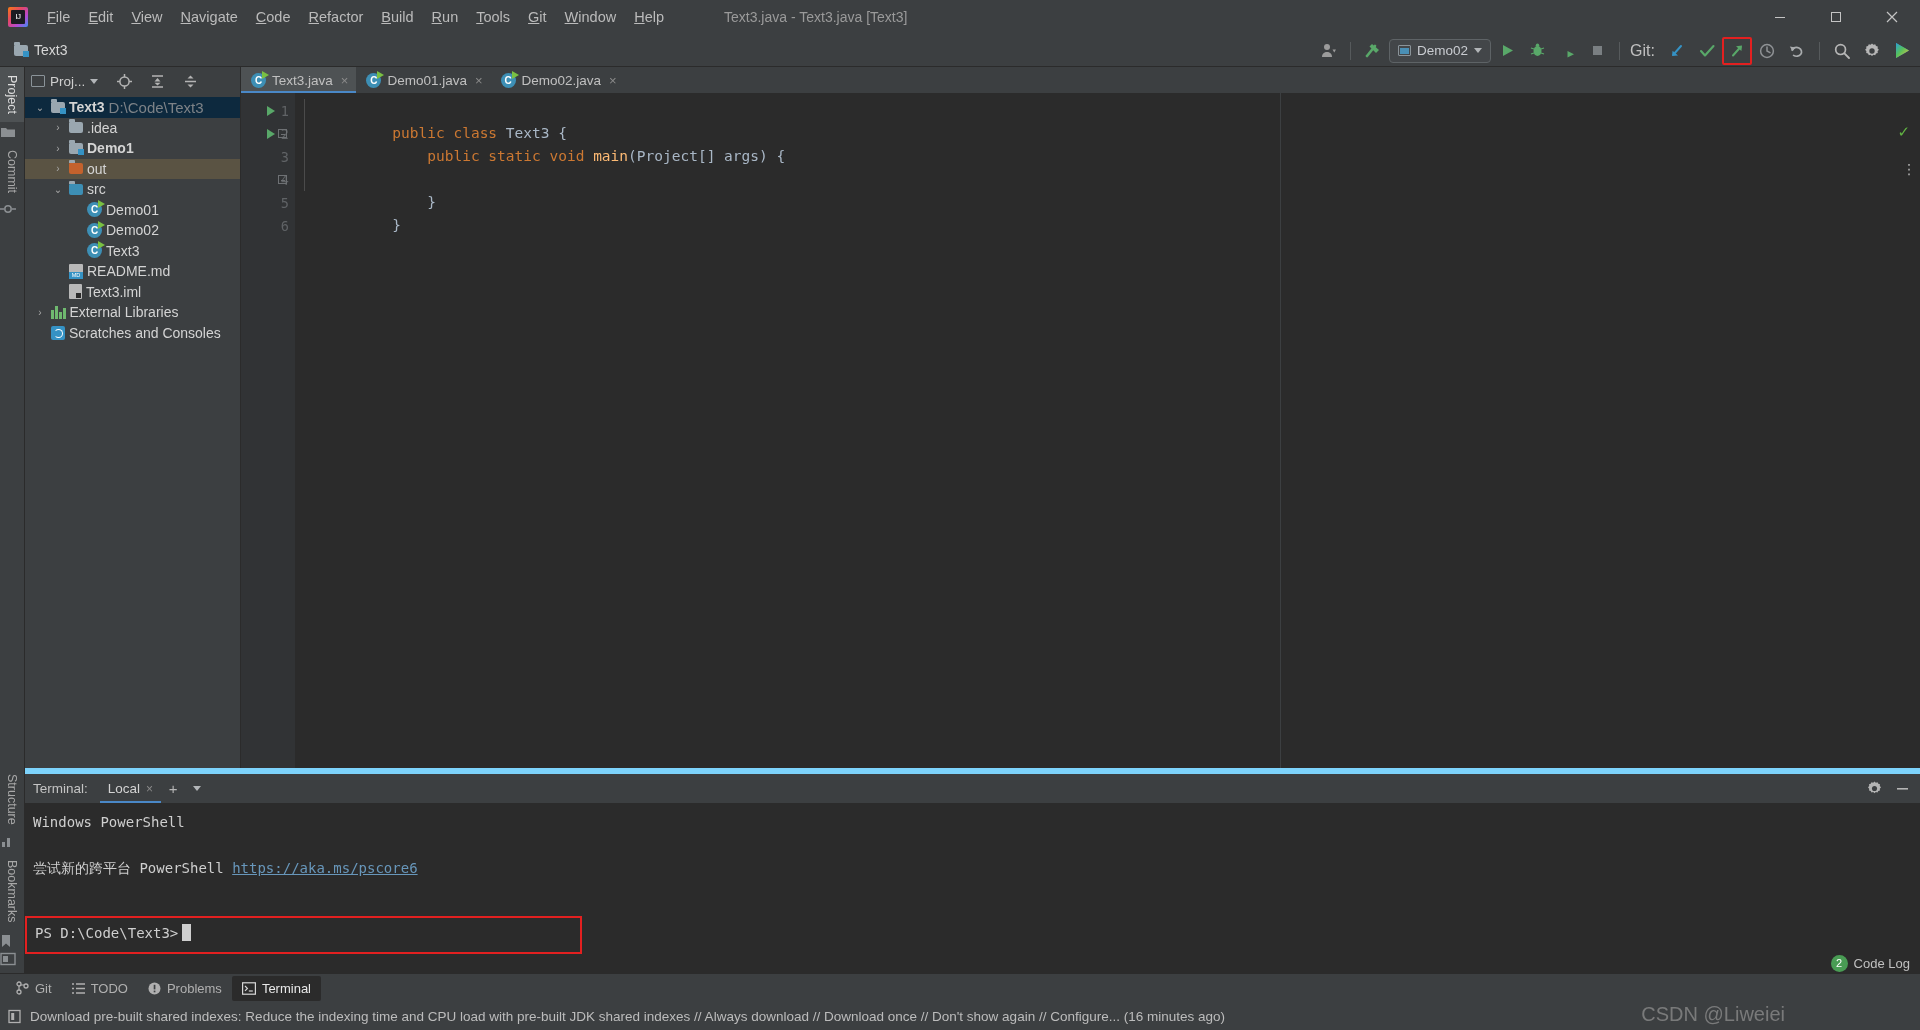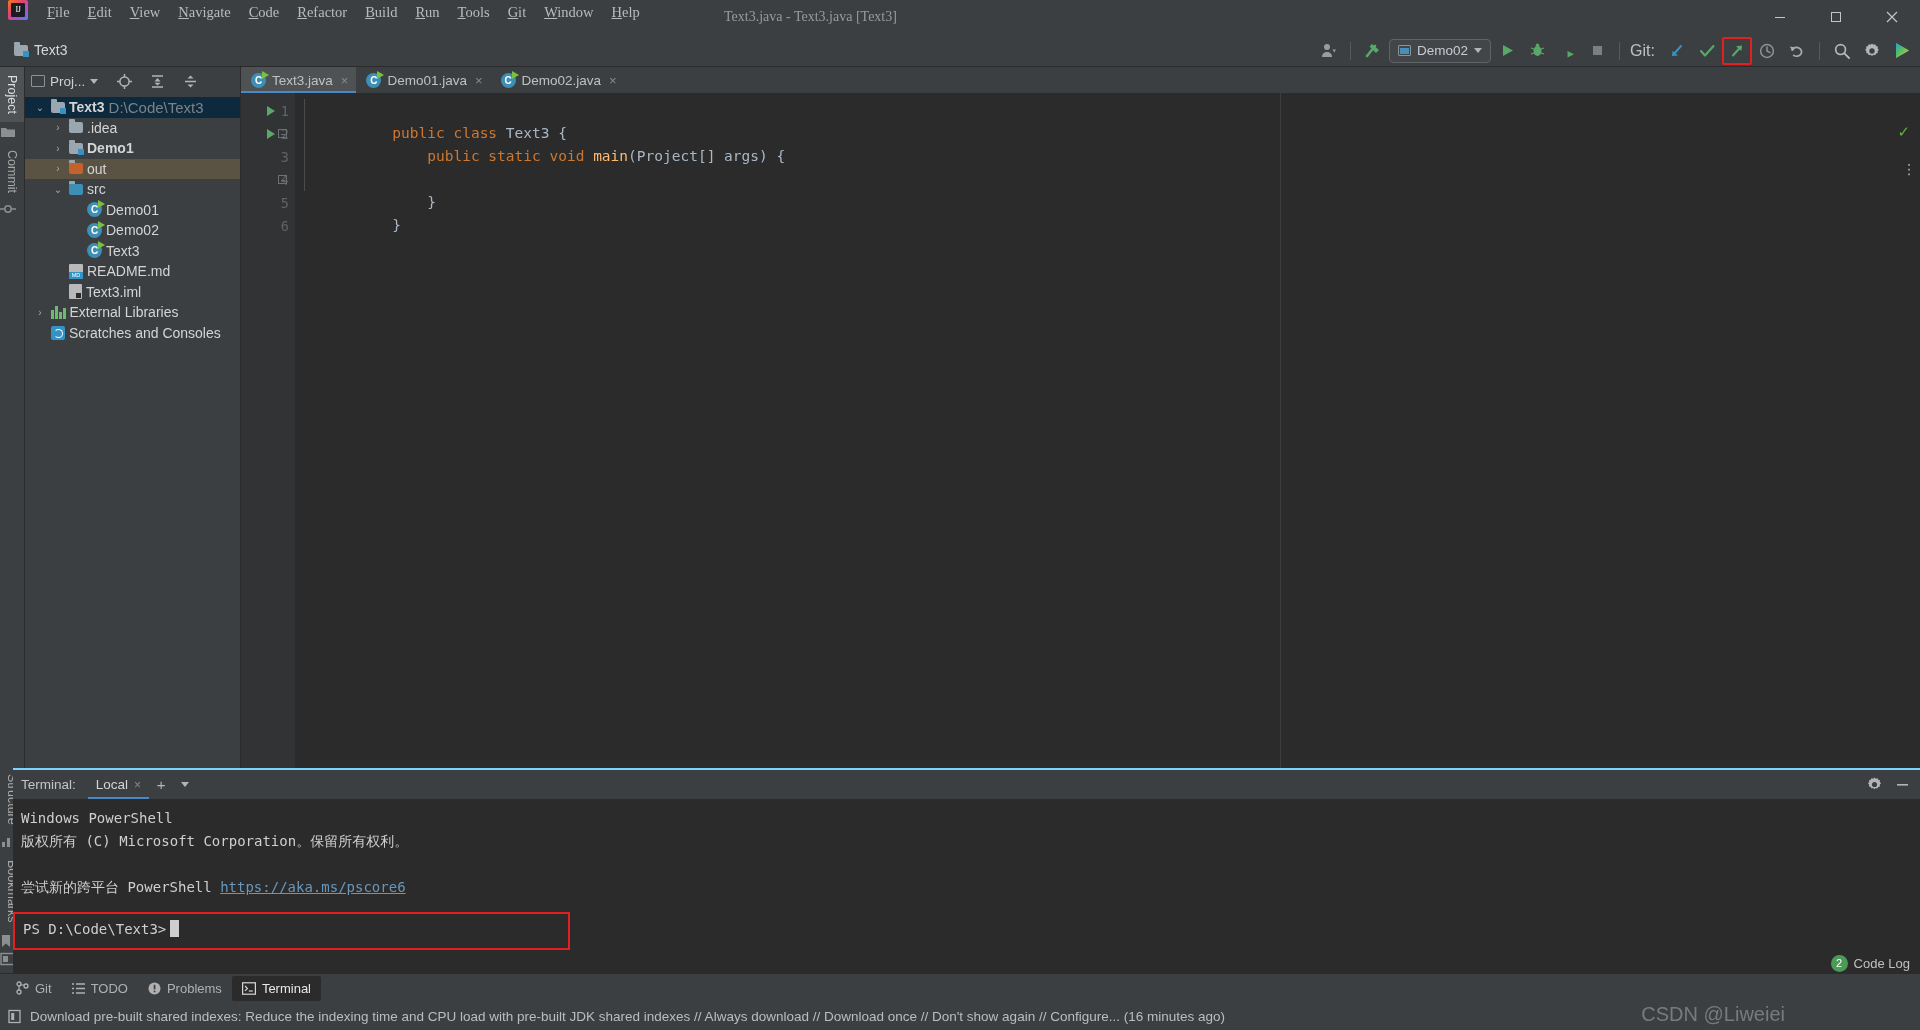--- a/index.html
+++ b/index.html
@@ -7,22 +7,22 @@
     width: 1920px; height: 1030px;
     background: #3c3f41;
     font-family: "Liberation Sans", sans-serif;
     overflow: hidden;
     -webkit-font-smoothing: antialiased;
   }
   .app { position: relative; width: 1920px; height: 1030px; background: #3c3f41; }
 
   
   .menubar {
-    height: 34px; background: #3c3f41; display: flex; align-items: flex-start;
-    padding-left: 8px; position: relative; font-family: Liberation Serif, serif;
+    height: 34px; background: #3c3f41; display: flex; align-items: center;
+    padding-left: 8px; position: relative;
   }
   .ij-logo {
     width: 20px; height: 20px; margin-right: 10px; border-radius: 2px;
     background: linear-gradient(135deg,#f97a12 0%,#e2466a 38%,#b64ad1 68%,#3d8df5 100%);
     position: relative; flex: 0 0 auto;
   }
   .ij-logo::after {
     content: ""; position: absolute; left: 3px; top: 3px; right: 3px; bottom: 3px;
     background: #1b1b22; border-radius: 1px;
   }
@@ -154,21 +154,21 @@
   .cls { color: #a9b7c6; }
   .mth { color: #fdba74; }
   .pl { color: #a9b7c6; }
   .indent-guide { position:absolute; top:6px; bottom:0; width:1px; background:#4b4b4b; }
   .right-margin { position: absolute; top: 0; bottom: 0; width: 1px; background: #3c3f41; }
   .edit-check { position: absolute; right: 10px; top: 30px; color: #62b543; font-size: 15px; }
   .scroll-col { position: absolute; right: 0; top: 26px; bottom: 0; width: 14px; background: #2b2b2b; }
   .editor-menu-dots { position:absolute; right: 4px; top: 68px; color:#b4b4b4; font-size:14px; }
 
   
-  .terminal-panel { position: absolute; left: 13px; right: 0; bottom: 57px; height: 205px; background: #22c55e; border-top: 2px solid #7dd3fc; }
+  .terminal-panel { position: absolute; left: 25px; right: 0; bottom: 57px; height: 205px; background: #22c55e; border-top: 6px solid #7dd3fc; }
   .term-header { height: 29px; background: #3c3f41; display: flex; align-items: center; padding-left: 8px; position: relative; }
   .term-lab { font-size: 13.5px; color: #c4c4c4; margin-right: 12px; }
   .term-tab {
     display:flex; align-items:center; gap:6px; font-size:13.5px; color:#d3d3d3; padding: 0 8px; height:29px; position:relative;
   }
   .term-tab.active::after { content:""; position:absolute;left:0;right:0;bottom:0;height:2px;background:#4a88c7; }
   .term-tab .x { color:#8b8b8b; font-size: 12px; }
   .term-ico { width:24px;height:24px;display:flex;align-items:center;justify-content:center;color:#b6b6b6;font-size:15px;border-radius:3px;}
   .term-hdr-right { position:absolute; right:6px; top:0; height:29px; display:flex; align-items:center; gap:4px; }
   .term-body {
@@ -600,21 +600,20 @@
         <div class="term-ico">
           <svg width="17" height="17" viewBox="0 0 17 17">
               <rect x="3" y="8" width="11" height="1.6" fill="#b4b4b4"></rect>
             </svg>
         </div>
       </div>
     </div>
 
     <div class="term-body">
       <div class="tline">Windows PowerShell</div>
-      <div class="tline">版权所有 (C) Microsoft Corporation。保留所有权利。</div>
       <div class="tline"></div>
       <div class="tline"><span>尝试新的跨平台 PowerShell </span><span class="tlink">https://aka.ms/pscore6</span></div>
 
       <div class="ps-box"></div>
       <div class="ps-line">
         <span>PS D:\Code\Text3&gt;</span><span class="caret-block"></span>
       </div>
     </div>
   </div>
 

